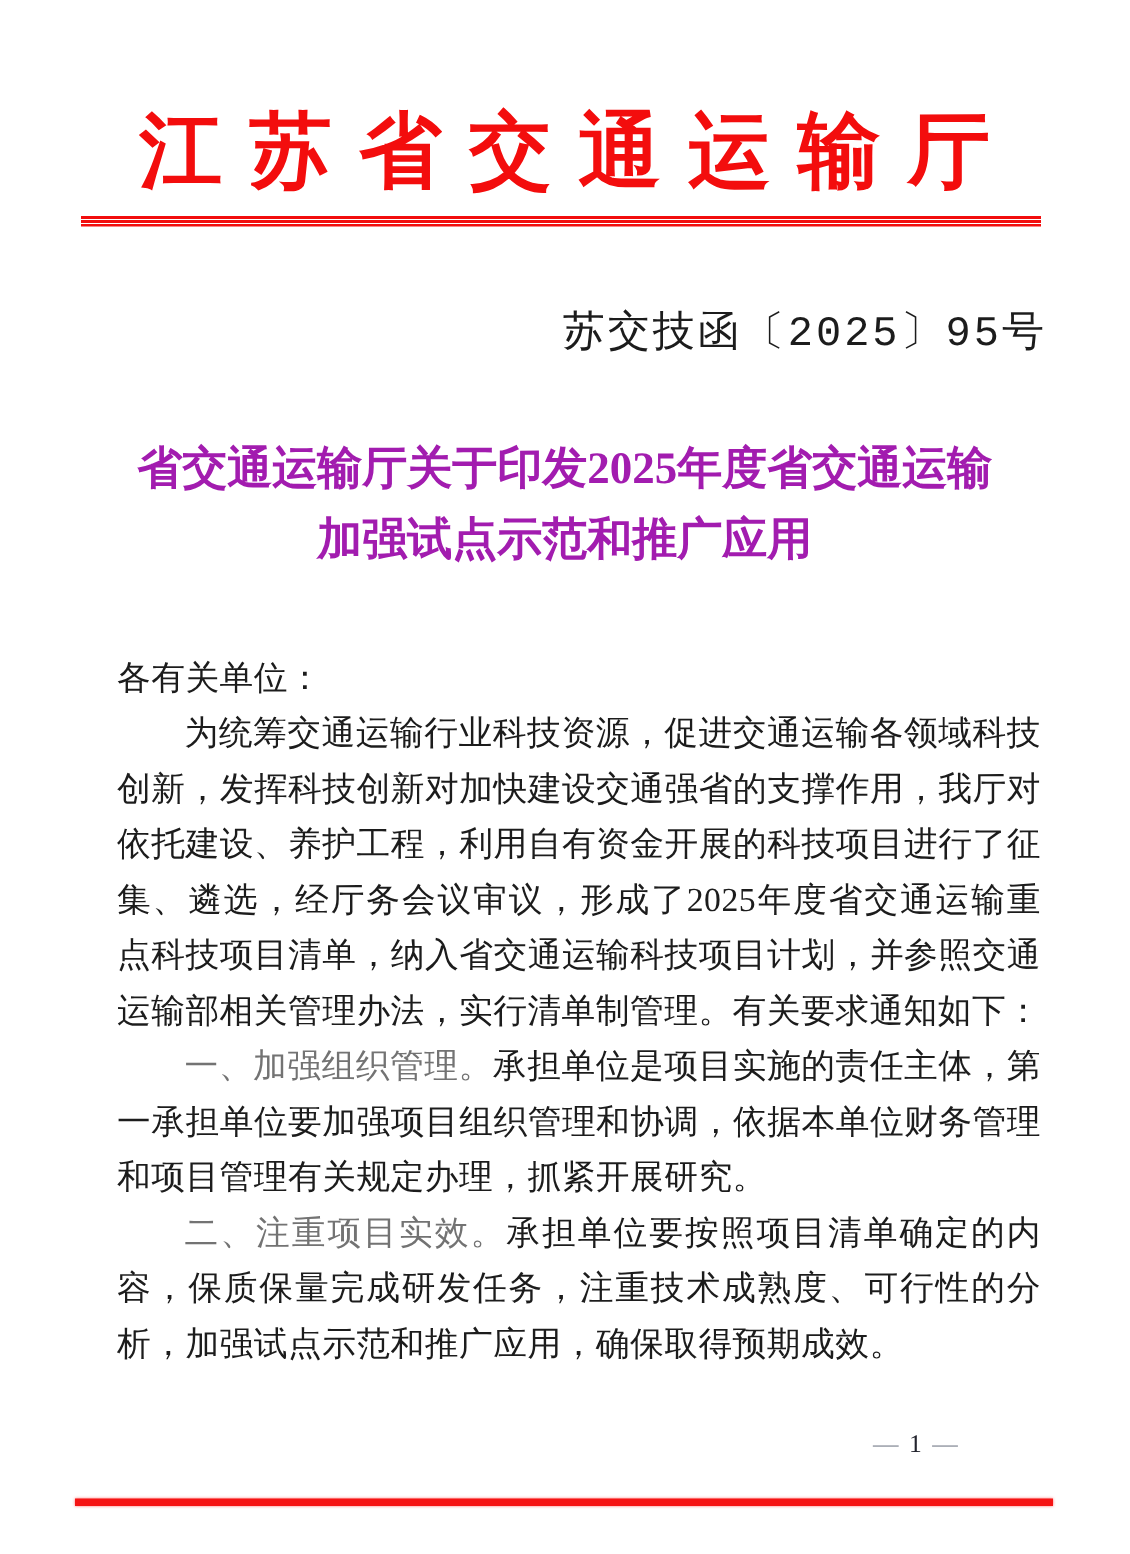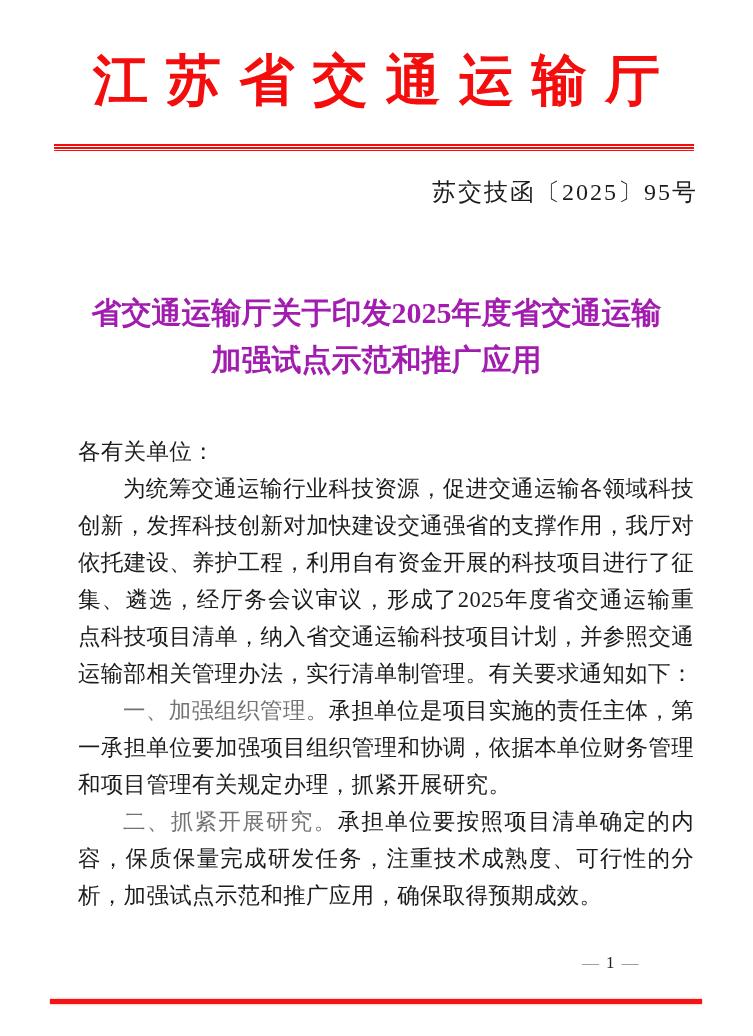--- a/index.html
+++ b/index.html
@@ -8,21 +8,21 @@
     height: 1036px;
     background: #ffffff;
     position: relative;
     overflow: hidden;
     font-family: "Liberation Serif", serif;
     color: #1c1c1c;
   }
 
   .org-name {
     position: absolute;
-    top: 44px;
+    top: 64px;
     left: 0;
     width: 100%;
     text-align: center;
     font-size: 55px;
     font-weight: bold;
     color: #f30d0d;
     letter-spacing: 0.33em;
     padding-left: 0.33em;
     box-sizing: border-box;
     white-space: nowrap;
@@ -39,26 +39,27 @@
       #f20d0d 0px, #f20d0d 2px,
       #ffffff 2px, #ffffff 3px,
       #f20d0d 3px, #f20d0d 4.5px,
       #ffffff 4.5px, #ffffff 5.5px,
       #f20d0d 5.5px, #f20d0d 7px
     );
   }
 
   .doc-number {
     position: absolute;
-    top: 176px;
+    top: 202px;
     right: 55px;
-    font-size: 24px;
+    font-size: 28px;
     letter-spacing: 2px;
     color: #1c1c1c;
     white-space: nowrap;
+    font-family: Liberation Mono, monospace;
   }
 
   .doc-title {
     position: absolute;
     top: 289px;
     left: 0;
     width: 100%;
     text-align: center;
     font-size: 30px;
     font-weight: bold;
@@ -123,21 +124,21 @@
 <div class="body-block">
   <p>各有关单位：</p>
 
   <p class="indent">为统筹交通运输行业科技资源，促进交通运输各领域科技创新，发挥科技创新对加快建设交通强省的支撑作用，我厅对依托建设、养护工程，利用自有资金开展的科技项目进行了征集、遴选，经厅务会议审议，形成了2025年度省交通运输重点科技项目清单，纳入省交通运输科技项目计划，并参照交通运输部相关管理办法，实行清单制管理。有关要求通知如下：</p>
 
   <p class="indent">
     <span class="section-heading">一、加强组织管理。</span><span>承担单位是项目实施的责任主体，第一承担单位要加强项目组织管理和协调，依据本单位财务管理和项目管理有关规定办理，抓紧开展研究。</span>
   </p>
 
   <p class="indent">
-    <span class="section-heading">二、抓紧开展研究。</span><span>承担单位要按照项目清单确定的内容，保质保量完成研发任务，注重技术成熟度、可行性的分析，加强试点示范和推广应用，确保取得预期成效。</span>
+    <span class="section-heading">二、注重项目实效。</span><span>承担单位要按照项目清单确定的内容，保质保量完成研发任务，注重技术成熟度、可行性的分析，加强试点示范和推广应用，确保取得预期成效。</span>
   </p>
 </div>
 
 <div class="footer-page">
   <span class="dash">—</span><span class="num">1</span><span class="dash">—</span>
 </div>
 
 <div class="footer-rule"></div>
 
 </body></html>

